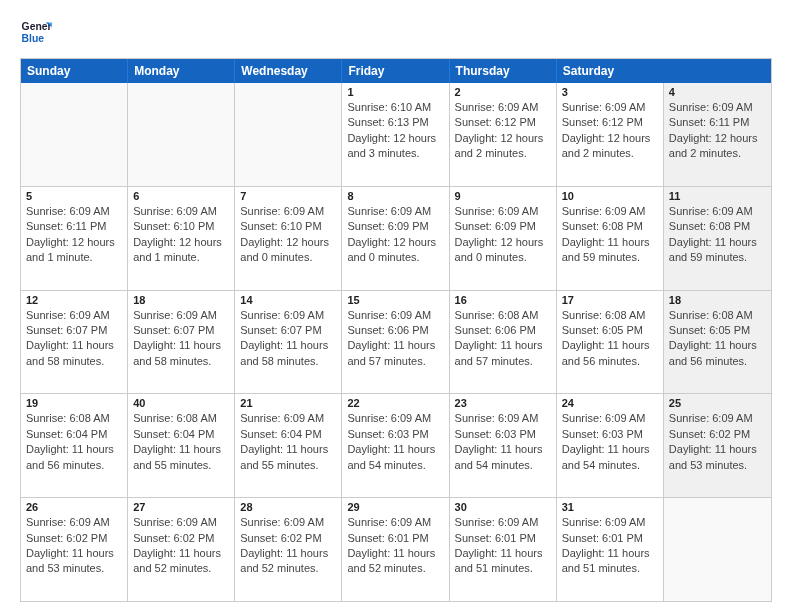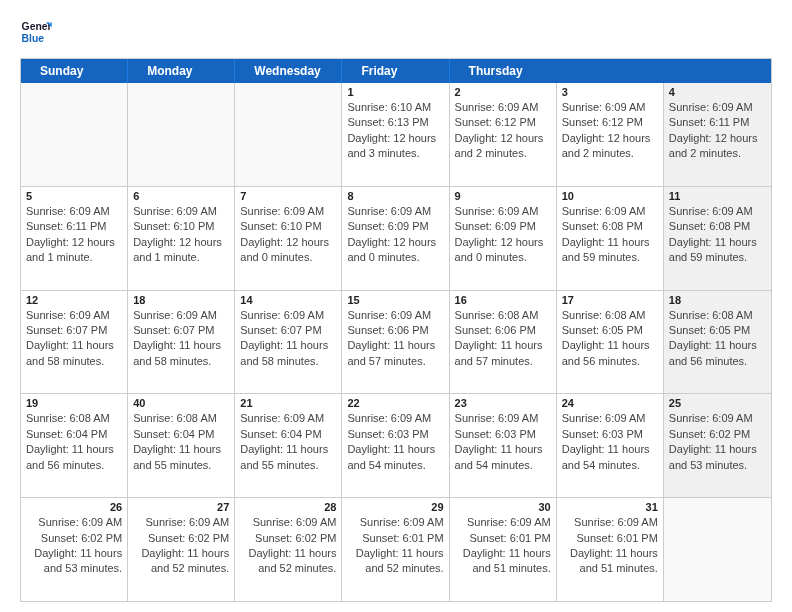--- a/index.html
+++ b/index.html
@@ -53,37 +53,37 @@
     }
     .day-headers {
       display: grid;
       grid-template-columns: repeat(7, 1fr);
       background: #1565c0;
     }
     .day-header {
       color: #fff;
       font-size: 12px;
       font-weight: bold;
-      padding: 5px 19px;
+      padding: 5px 6px;
       text-align: left;
       border-right: 1px solid #1e7ae0;
     }
     .day-header:last-child { border-right: none; }
     .weeks {
       flex: 1;
       display: flex;
       flex-direction: column;
     }
     .week-row {
       display: grid;
       grid-template-columns: repeat(7, 1fr);
       flex: 1;
       border-bottom: 1px solid #ccc;
     }
-    .week-row:last-child { border-bottom: none; text-align: right; }
+    .week-row:last-child { border-bottom: none; }
     .day-cell {
       border-right: 1px solid #ccc;
       padding: 3px 5px;
       font-size: 9.5px;
       color: #333;
       overflow: hidden;
     }
     .day-cell:last-child { border-right: none; }
     .day-cell.empty { background: #f9f9f9; }
     .day-cell.shaded { background: #f0f0f0; }
@@ -119,20 +119,21 @@
     </div>
   </div>
 
   <div class="calendar">
     <div class="day-headers">
     <div class="day-header">Sunday</div>
         <div class="day-header">Monday</div>
         <div class="day-header">Wednesday</div>
         <div class="day-header">Friday</div>
         <div class="day-header">Thursday</div>
+        <div class="day-header">Saturday</div>
       </div>
     <div class="weeks">
     <div class="week-row">
           <div class="day-cell empty"></div>
           <div class="day-cell empty"></div>
           <div class="day-cell empty"></div>
           <div class="day-cell">
             <span class="day-num">1</span>
             <div class="day-info" style="white-space: pre-line;">Sunrise: 6:10 AM
 Sunset: 6:13 PM

